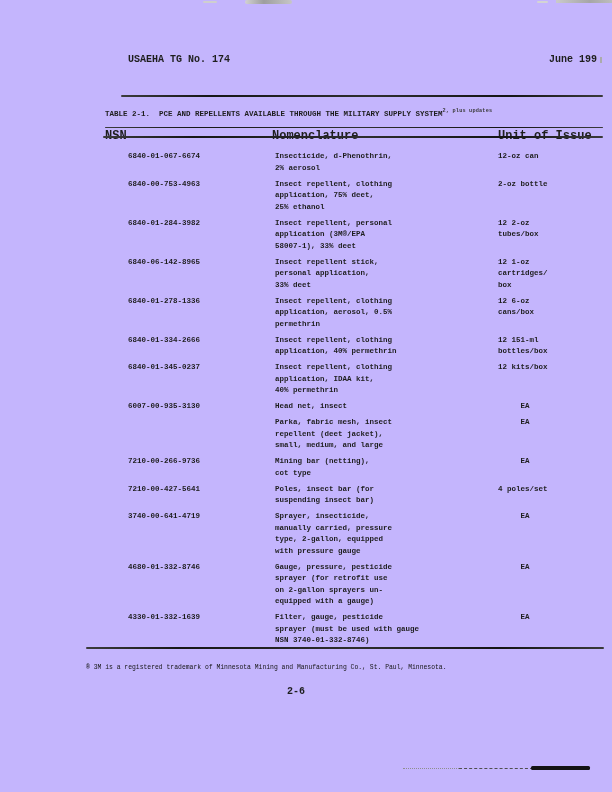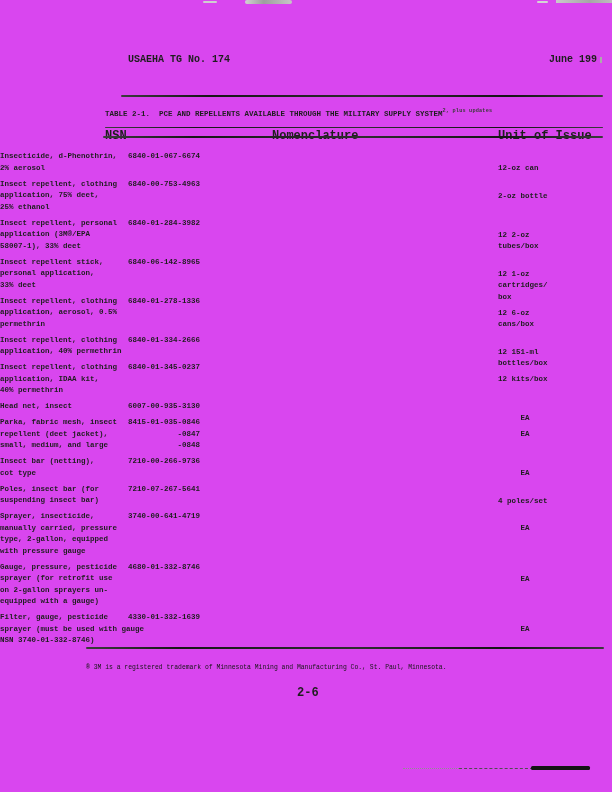--- a/index.html
+++ b/index.html
@@ -1,17 +1,17 @@
 <!DOCTYPE html>
 <html><head>
 <meta charset="utf-8">
 <style>
   html,body { margin:0; padding:0; background:#ffffff; }
   .page {
-    position:relative; width:612px; height:792px; background:#d946ef;
+    position:relative; width:612px; height:792px; background:#c4b5fd;
     font-family:"Liberation Mono", monospace; color:#1e1e1e; overflow:hidden;
   }
   .t { position:absolute; white-space:pre; font-weight:700; }
   .header-left  { left:128px; top:54px;  font-size:10px; }
   .header-right { left:549px; top:54px;  font-size:10px; }
   .table-title  { left:105px; top:108px; font-size:7.5px; }
   .table-title sup { font-size:5.2px; color:#3a3a3a; letter-spacing:0.2px; }
   .col-header   { top:128.5px; font-size:12px; }
   #col-h-0 { left:105px; }
   #col-h-1 { left:272px; }
@@ -21,25 +21,25 @@
           background:linear-gradient(90deg,#3c3c3c,#161616 18%,#2e2e2e 52%,#141414 80%,#3a3a3a); }
   #rule-top        { left:121px; top:95px;    width:482px; height:1.6px; }
   #rule-mid-upper  { left:105px; top:126.5px; width:498px; height:1.4px; }
   #rule-mid-lower  { left:103px; top:136px;   width:500px; height:2px;   }
   #rule-bottom     { left:86px;  top:647px;   width:518px; height:2.4px; }
 
   .table-body { position:absolute; left:0; top:151px; width:544px; }
   .row  { position:relative; margin-bottom:4.5px; }
   .cell { font-size:7.5px; line-height:11.5px; white-space:pre; font-weight:700; }
   .cell.nsn  { position:absolute; left:128px; top:0; }
-  .cell.nom  { }
-  .cell.unit { position:absolute; left:498px; top:12px; }
+  .cell.nom  { margin-left:275px; }
+  .cell.unit { position:absolute; left:498px; top:0; }
 
   .footnote    { left:86px;  top:664px; font-size:6.4px; font-weight:400; color:#161616; }
-  .page-number { left:297px; top:686px; font-size:12px; }
+  .page-number { left:287px; top:686px; font-size:10px; }
 
   
   .artifact { position:absolute; }
   #smudge-top-a { left:203px; top:1px; width:14px; height:2px;   background:#cfcfcf; border-radius:1px; }
   #smudge-top-b { left:245px; top:0;   width:47px; height:3.5px; background:linear-gradient(90deg,#d2d2d2,#9e9e9e 40%,#c6c6c6); border-radius:2px; }
   #smudge-top-c { left:537px; top:1px; width:11px; height:2px;   background:#d4d4d4; border-radius:1px; }
   #smudge-top-d { left:556px; top:0;   width:56px; height:3px;   background:linear-gradient(90deg,#cacaca,#a6a6a6 60%,#bdbdbd); }
   #clipped-digit { left:600px; top:57px; width:1.6px; height:6px; background:#ababab; }
   #scratch-dots  { left:403px; top:768px; width:58px; height:0; border-top:1.6px dotted #8f8f8f; }
   #scratch-dash  { left:459px; top:767.5px; width:74px; height:0; border-top:1.8px dashed #4f4f4f; }
@@ -119,36 +119,33 @@
 application, IDAA kit,
 40% permethrin</div>
         <div class="cell unit">12 kits/box</div>
       </div>
       <div class="row">
         <div class="cell nsn">6007-00-935-3130</div>
         <div class="cell nom">Head net, insect</div>
         <div class="cell unit">     EA</div>
       </div>
       <div class="row">
-        <div class="cell nsn">8415-01-035-0846
-           -0847
-           -0848</div>
         <div class="cell nom">Parka, fabric mesh, insect
 repellent (deet jacket),
 small, medium, and large</div>
         <div class="cell unit">     EA</div>
       </div>
       <div class="row">
         <div class="cell nsn">7210-00-266-9736</div>
-        <div class="cell nom">Insect bar (netting),
+        <div class="cell nom">Mining bar (netting),
 cot type</div>
         <div class="cell unit">     EA</div>
       </div>
       <div class="row">
-        <div class="cell nsn">7210-07-267-5641</div>
+        <div class="cell nsn">7210-00-427-5641</div>
         <div class="cell nom">Poles, insect bar (for
 suspending insect bar)</div>
         <div class="cell unit">4 poles/set</div>
       </div>
       <div class="row">
         <div class="cell nsn">3740-00-641-4719</div>
         <div class="cell nom">Sprayer, insecticide,
 manually carried, pressure
 type, 2-gallon, equipped
 with pressure gauge</div>

